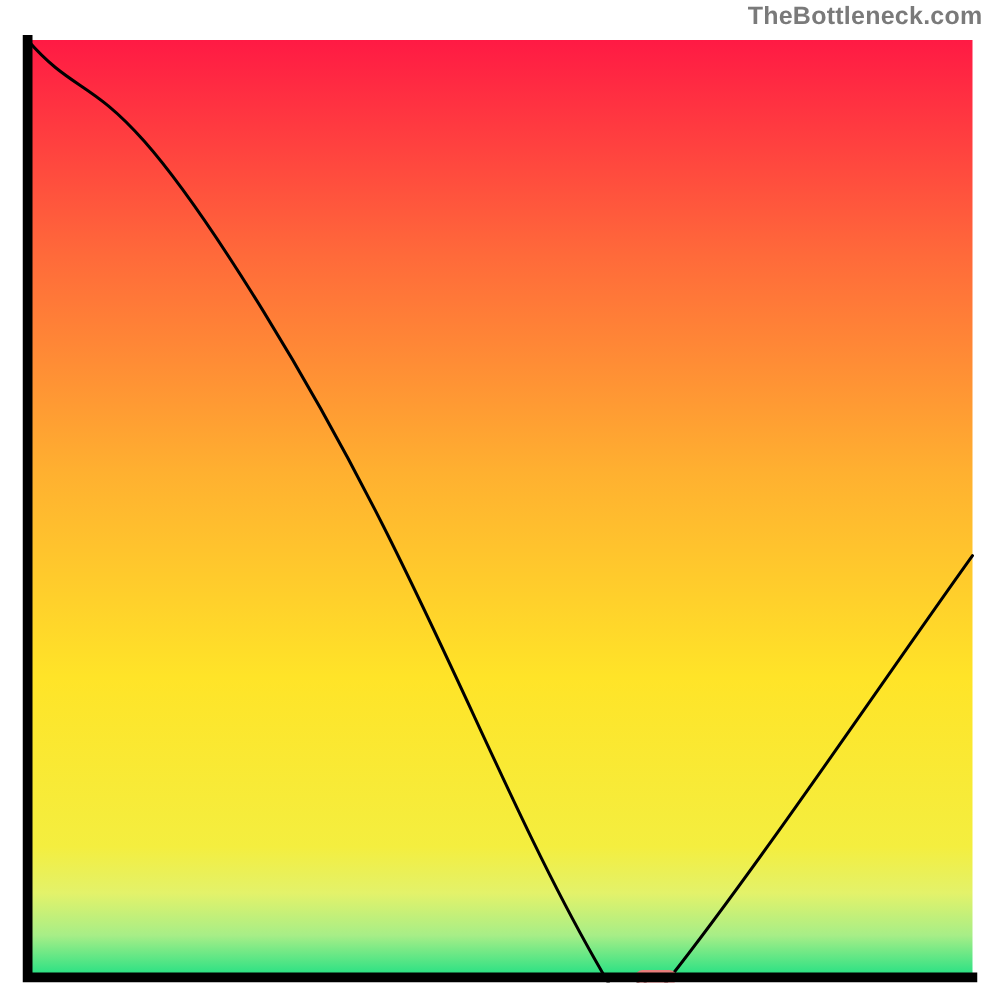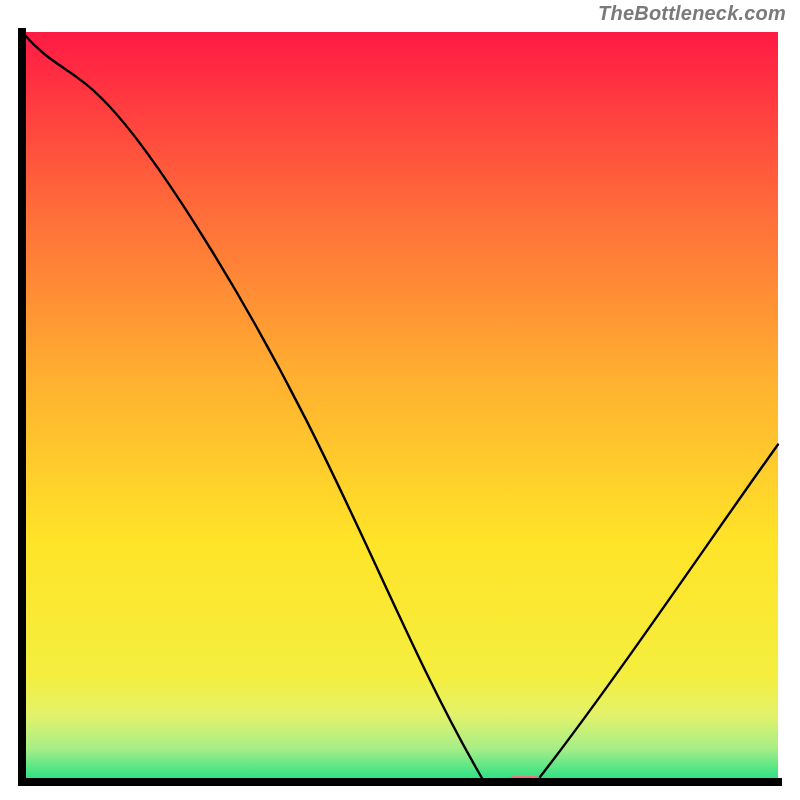--- a/index.html
+++ b/index.html
@@ -12,21 +12,20 @@
     position: relative;
   }
   .watermark {
     position: absolute;
     top: 2px;
     right: 14px;
     font-size: 20px;
     font-weight: bold;
     color: #7a7a7a;
     letter-spacing: 0.2px;
-    font-style: italic;
   }
   .plot {
     position: absolute;
     left: 18px;
     top: 28px;
     width: 764px;
     height: 758px;
   }
   .plot svg {
     display: block;

